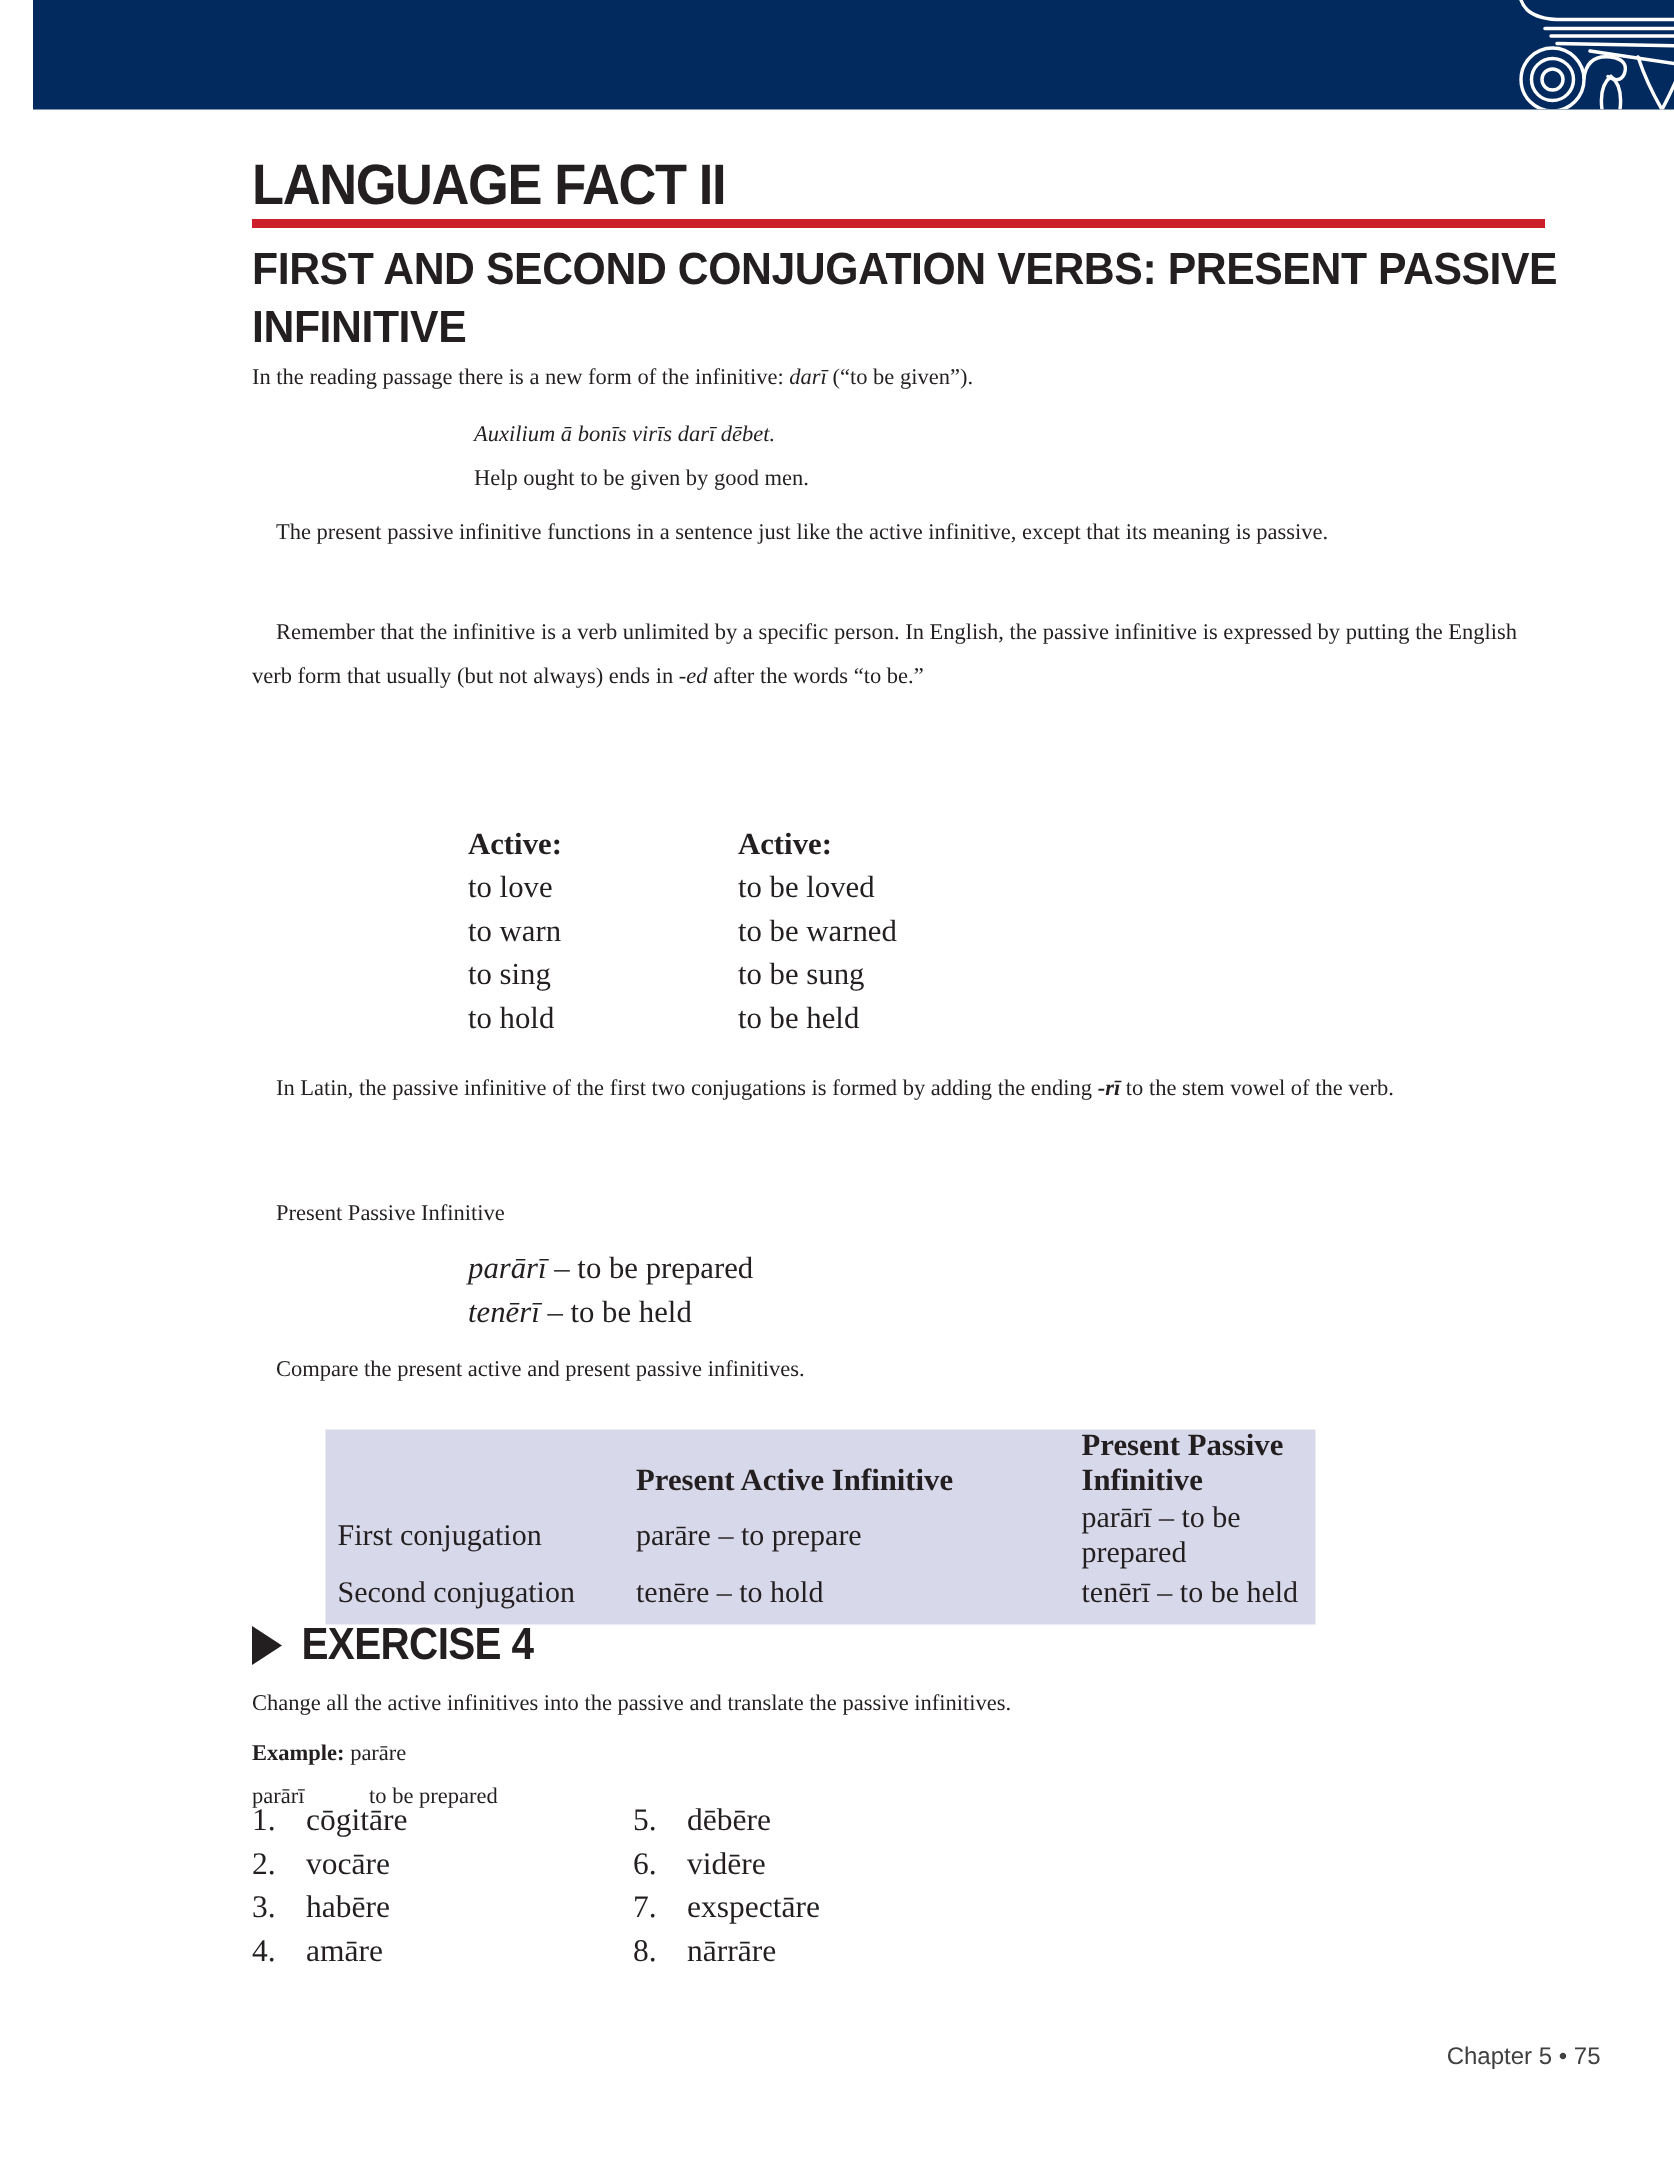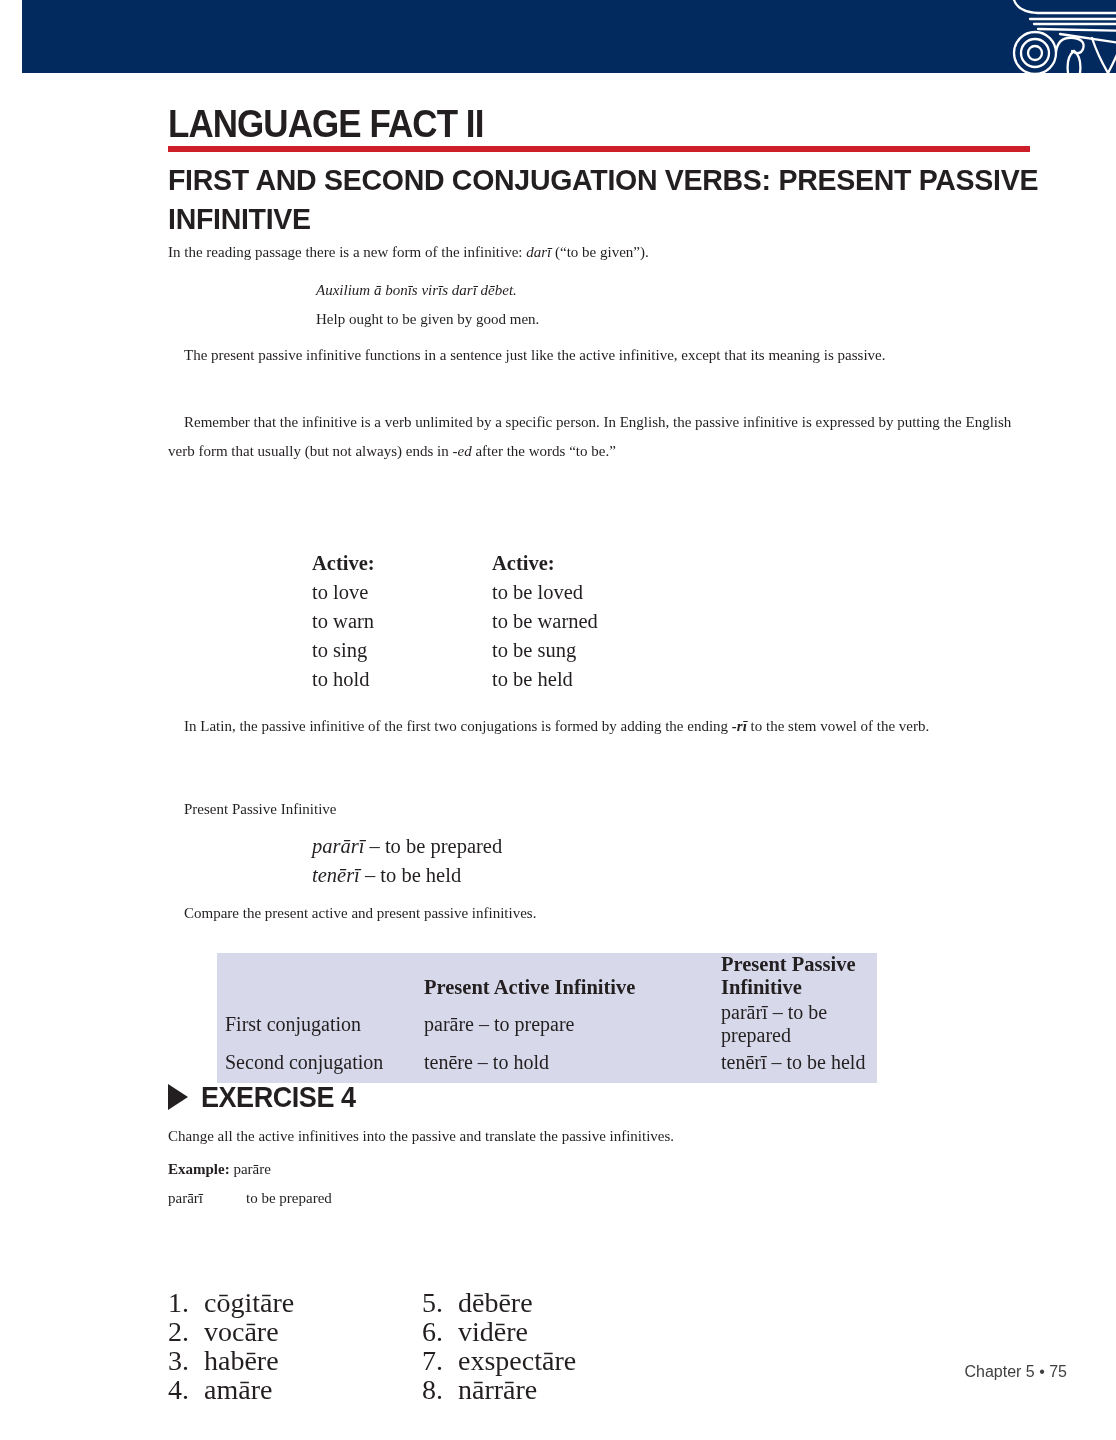--- a/index.html
+++ b/index.html
@@ -32,21 +32,21 @@
   .conj .c1{width:191px;}
   .conj .c2{width:289px;}
   .conj tr:last-child td{padding-bottom:6px;}
   
   .ex-head{position:absolute;left:146px;top:1080px;margin:0;display:flex;align-items:center;}
   .tri{width:0;height:0;border-left:20px solid #231f20;border-top:13px solid transparent;
        border-bottom:13px solid transparent;margin-right:13px;}
   .ex-title{font-family:"Liberation Sans",sans-serif;font-weight:700;font-size:30px;letter-spacing:-0.5px;
             transform:scaleX(.9);transform-origin:left center;white-space:nowrap;}
   .ans-word{display:inline-block;width:78px;}
-  .ex-col{position:absolute;top:1288px;font-size:28px;line-height:29px;}
+  .ex-col{position:absolute;top:1199px;font-size:21px;line-height:29px;}
   .ex-col1{left:146px;}
   .ex-col2{left:400px;}
   .num{display:inline-block;width:36px;}
   
   .footer{position:absolute;top:1363px;right:71px;font-family:"Liberation Sans",sans-serif;
           font-size:16px;color:#404041;}
   i{font-style:italic;}
   b{font-weight:700;}
 </style>
 </head>

